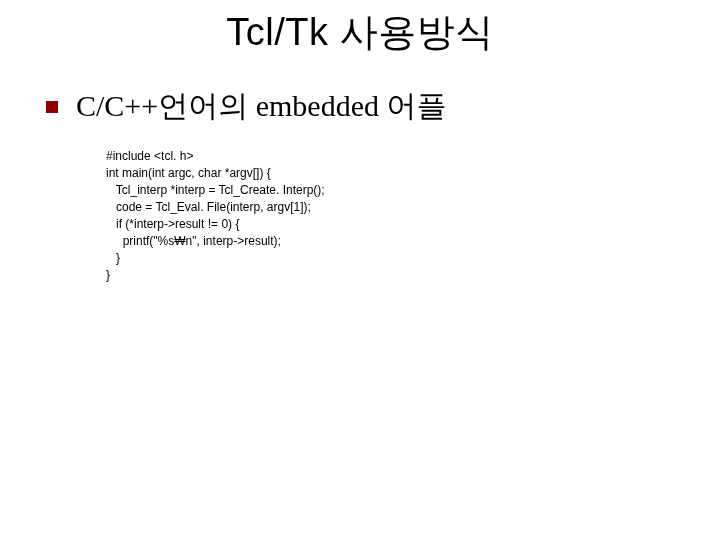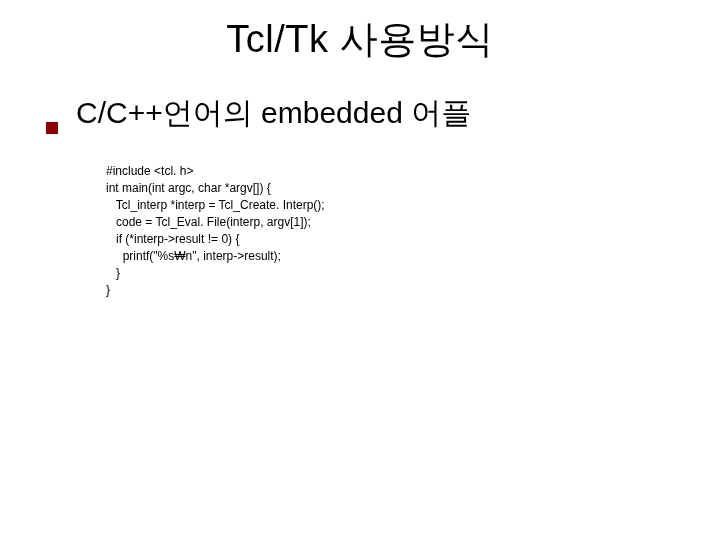--- a/index.html
+++ b/index.html
@@ -9,34 +9,35 @@
     height: 540px;
     background: #ffffff;
     font-family: "Malgun Gothic", "Segoe UI", Arial, sans-serif;
     color: #000000;
     overflow: hidden;
   }
   .slide {
     width: 720px;
     height: 540px;
     box-sizing: border-box;
-    padding-top: 14px;
+    padding-top: 7px;
   }
   .title {
     text-align: center;
     font-size: 38px;
     font-weight: 400;
     letter-spacing: 0.5px;
     margin-bottom: 28px;
   }
   .bullet-row {
     display: flex;
-    align-items: flex-end;
+    align-items: center;
     margin-left: 46px;
-    margin-bottom: 12px;
+    margin-bottom: 4px;
+    font-family: Liberation Serif, serif;
   }
   .bullet-marker {
     width: 12px;
     height: 12px;
     background: #8b0000;
     margin-right: 18px;
     flex: none;
   }
   .bullet-text {
     font-size: 30px;

